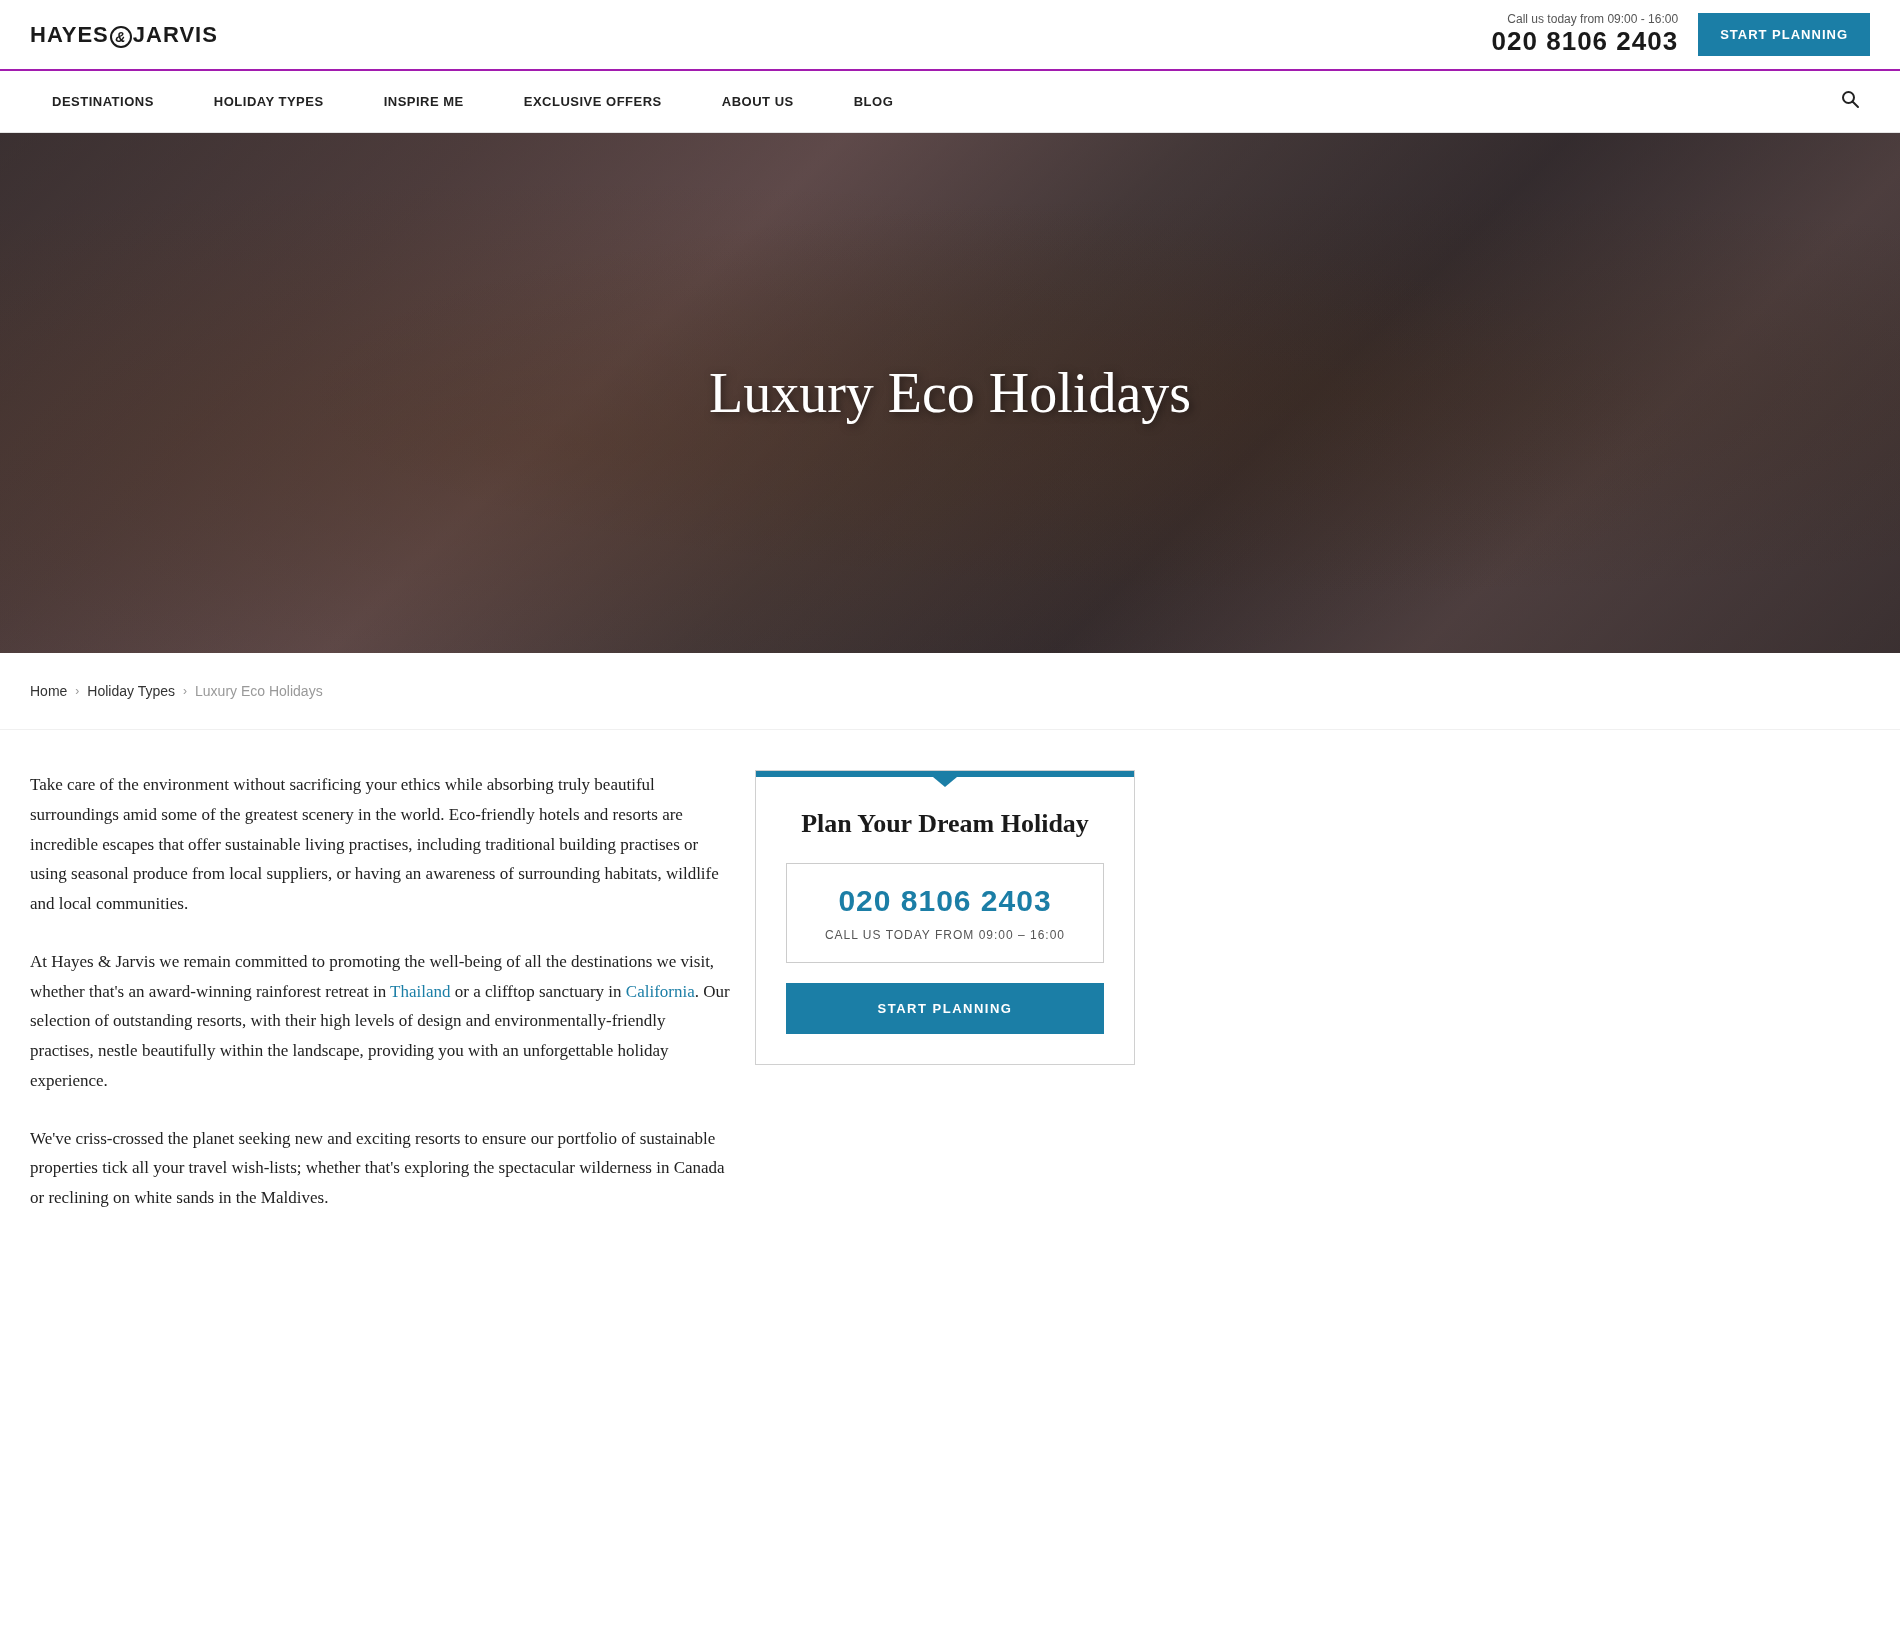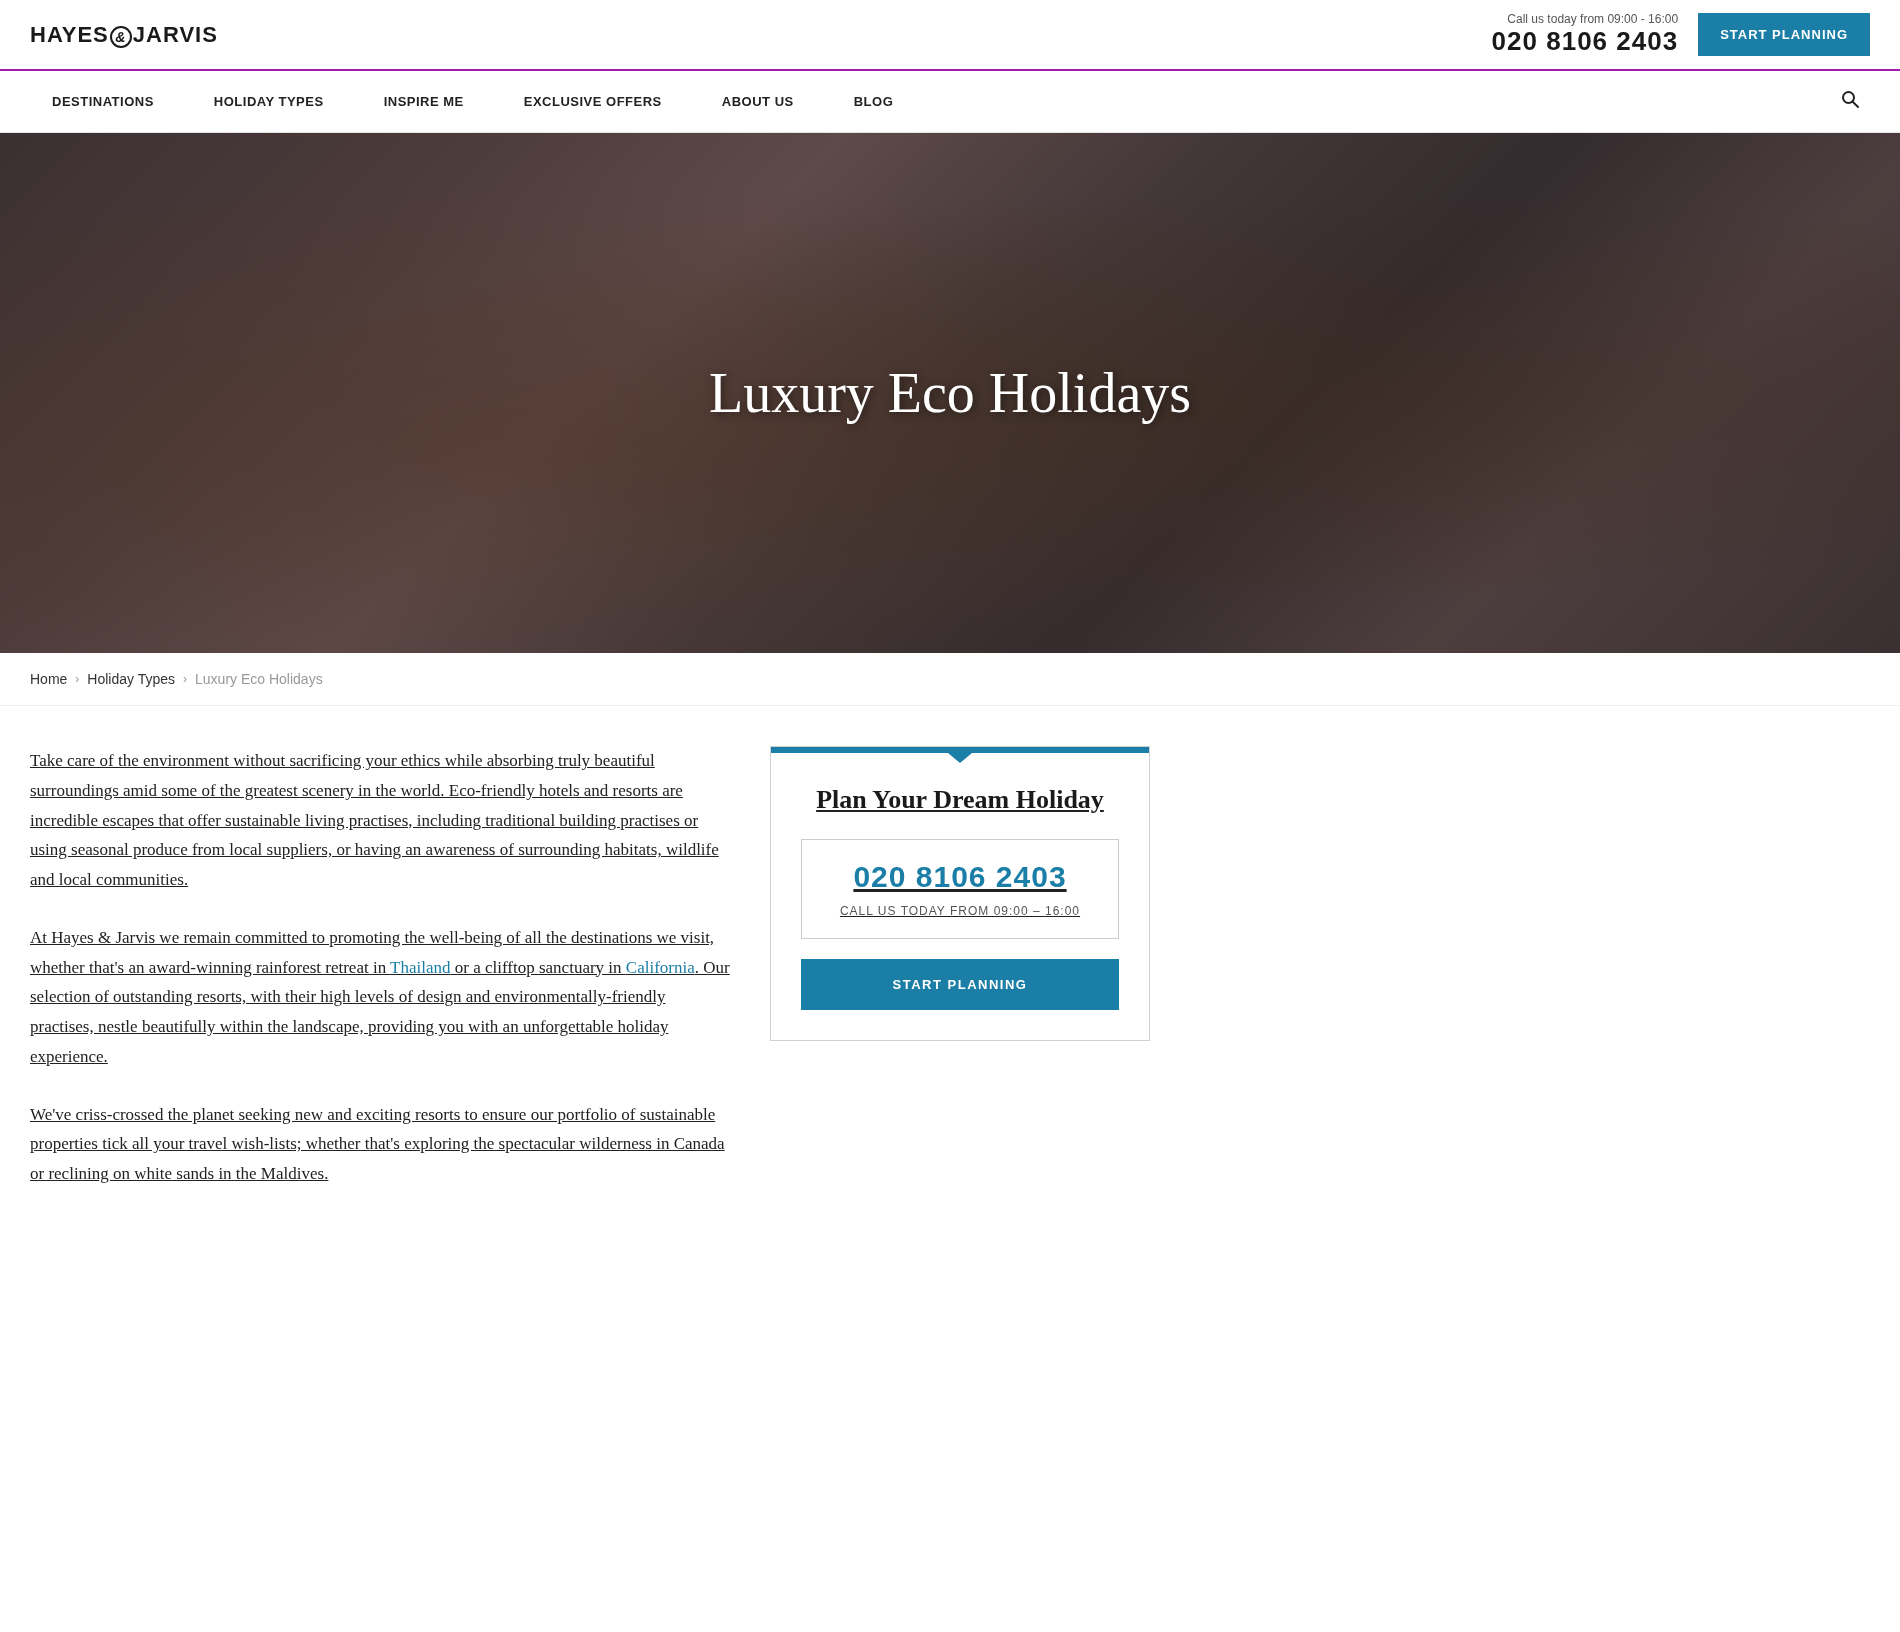--- a/index.html
+++ b/index.html
@@ -119,21 +119,21 @@
       font-size: 56px;
       font-family: Georgia, serif;
       font-weight: normal;
       text-shadow: 2px 2px 8px rgba(0,0,0,0.5);
       text-align: center;
       z-index: 2;
     }
 
     
     .breadcrumb-section {
-      padding: 18px 30px;
+      padding: 30px 30px;
       border-bottom: 1px solid #f0f0f0;
     }
     .breadcrumb {
       display: flex;
       align-items: center;
       gap: 8px;
       font-size: 14px;
       font-family: Arial, sans-serif;
     }
     .breadcrumb a {
@@ -141,23 +141,22 @@
       text-decoration: none;
       cursor: pointer;
     }
     .breadcrumb .separator { color: #999; font-size: 12px; }
     .breadcrumb .current { color: #999; }
 
     
     .main-content {
       display: flex;
       padding: 40px 30px;
-      gap: 40px;
+      gap: 25px;
       max-width: 1200px;
-      text-decoration: underline;
     }
 
     
     .article-content {
       flex: 1;
       max-width: 700px;
     }
     .article-content p {
       font-size: 17px;
       line-height: 1.75;

